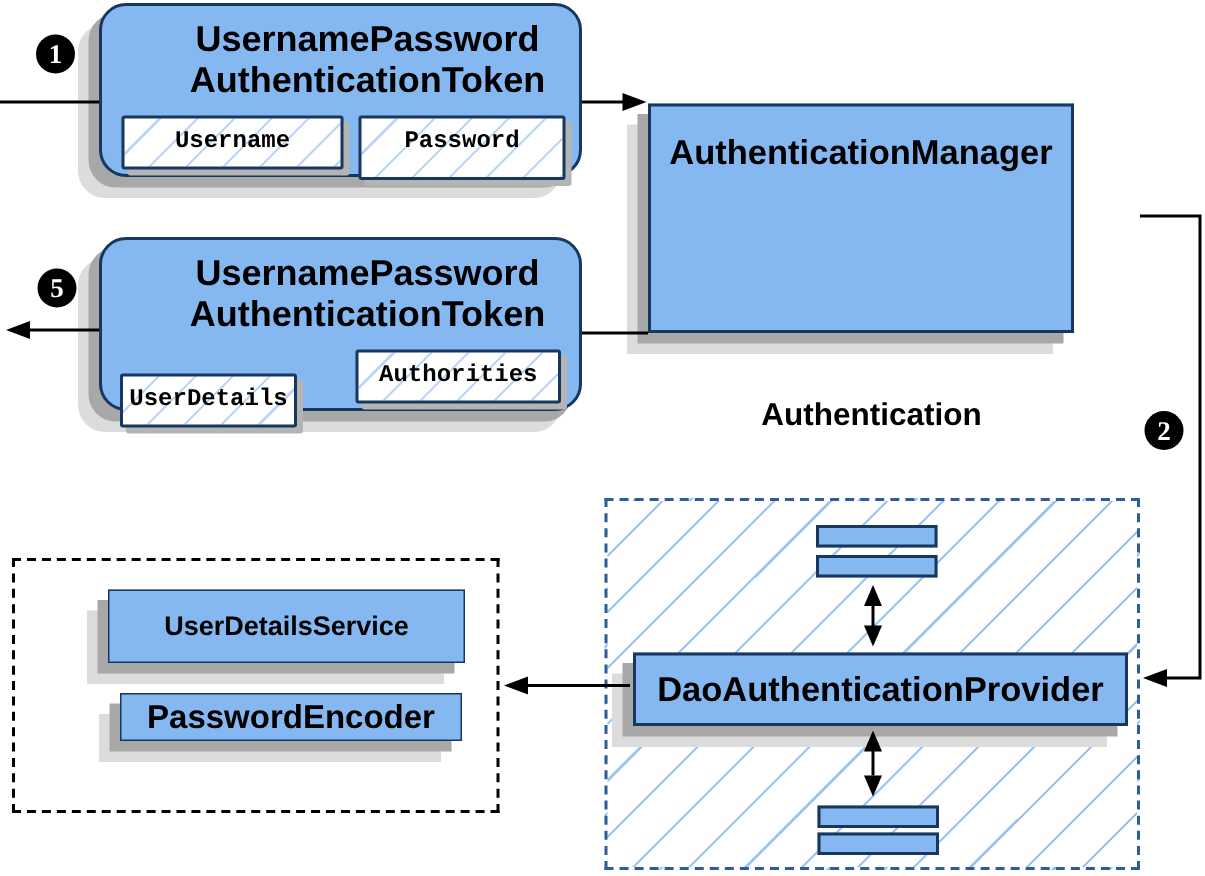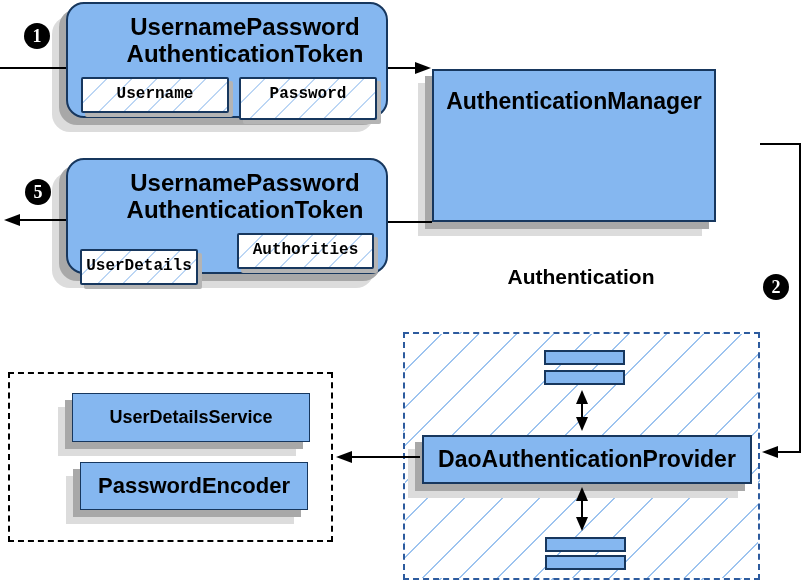--- a/index.html
+++ b/index.html
@@ -141,21 +141,21 @@
   <div class="abs dashed-container" style="left:403px; top:332px; width:357px; height:248px;">
     <div class="abs bar" style="left:139px; top:16px; width:81px; height:15px;"></div>
     <div class="abs bar" style="left:139px; top:36px; width:81px; height:15px;"></div>
     <div class="abs bluebox shadow2 center-text" style="left:17px; top:101px; width:330px; height:49px; font-size:23px;">DaoAuthenticationProvider</div>
     <div class="abs bar" style="left:140px; top:203px; width:81px; height:15px;"></div>
     <div class="abs bar" style="left:140px; top:221px; width:81px; height:15px;"></div>
   </div>
 
   <div class="abs dotted-container" style="left:8px; top:372px; width:325px; height:170px;"></div>
   <div class="abs bluebox shadow2 center-text" style="left:72px; top:393px; width:238px; height:49px; font-size:18px; border-width:1.5px;">UserDetailsService</div>
-  <div class="abs bluebox shadow2 center-text" style="left:80px; top:462px; width:228px; height:48px; font-size:22px; border-width:1.5px;">PasswordEncoder</div>
+  <div class="abs bluebox shadow2 center-text" style="left:80px; top:462px; width:228px; height:32px; font-size:22px; border-width:1.5px;">PasswordEncoder</div>
 
   <svg class="arrows" width="803" height="584" viewBox="0 0 803 584">
 
     <line x1="0" y1="68" x2="66" y2="68"></line>
 
     <line x1="388" y1="68" x2="416" y2="68"></line>
     <polygon points="431,68 415,62 415,74"></polygon>
 
     <polyline points="760,144 800,144 800,452 778,452"></polyline>
     <polygon points="762,452 778,446 778,458"></polygon>

